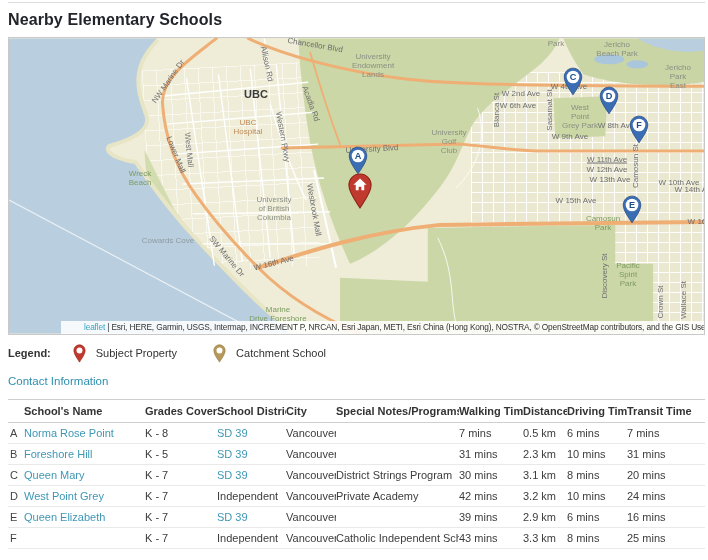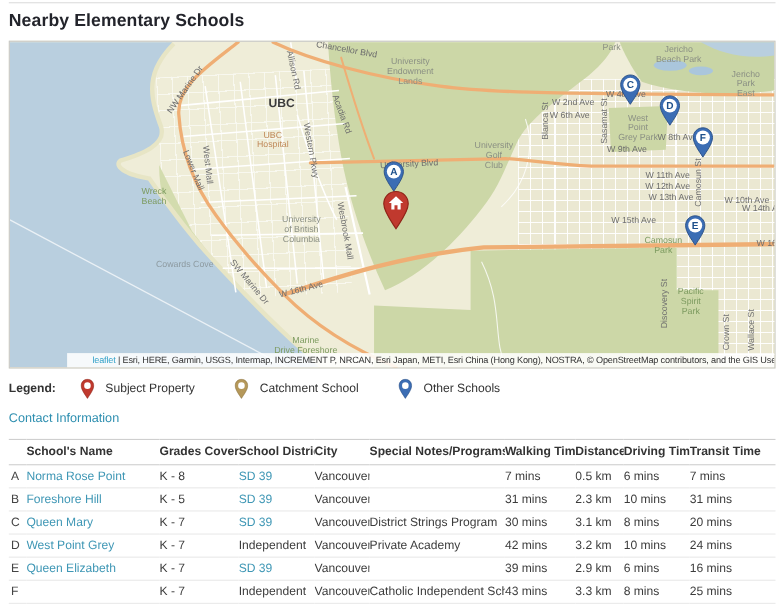--- a/index.html
+++ b/index.html
@@ -127,21 +127,21 @@
 Beach Park</span>
         <span class="mlabel ar" style="left: 669px; top: 39px; transform: translate(-50%, -50%) rotate(0deg);">Jericho
 Park East</span>
         <span class="mlabel st" style="left: 560px; top: 49px; transform: translate(-50%, -50%) rotate(0deg);">W 4th Ave</span>
         <span class="mlabel ar" style="left: 571px; top: 79px; transform: translate(-50%, -50%) rotate(0deg);">West
 Point
 Grey Park</span>
         <span class="mlabel st" style="left: 607px; top: 88px; transform: translate(-50%, -50%) rotate(0deg);">W 8th Ave</span>
         <span class="mlabel st" style="left: 561px; top: 99px; transform: translate(-50%, -50%) rotate(0deg);">W 9th Ave</span>
         <span class="mlabel st" style="left: 670px; top: 114px; transform: translate(-50%, -50%) rotate(0deg); margin-top: 31px;">W 10th Ave</span>
-        <span class="mlabel st" style="left: 598px; top: 122px; transform: translate(-50%, -50%) rotate(0deg);">W 11th Ave</span>
+        <span class="mlabel st" style="left: 598px; top: 122px; transform: translate(-50%, -50%) rotate(0deg); text-decoration: underline;">W 11th Ave</span>
         <span class="mlabel st" style="left: 598px; top: 132px; transform: translate(-50%, -50%) rotate(0deg);">W 12th Ave</span>
         <span class="mlabel st" style="left: 601px; top: 142px; transform: translate(-50%, -50%) rotate(0deg);">W 13th Ave</span>
         <span class="mlabel st" style="left: 627px; top: 128px; transform: translate(-50%, -50%) rotate(-90deg);">Camosun St</span>
         <span class="mlabel st" style="left: 686px; top: 152px; transform: translate(-50%, -50%) rotate(0deg);">W 14th Ave</span>
         <span class="mlabel st" style="left: 567px; top: 163px; transform: translate(-50%, -50%) rotate(0deg);">W 15th Ave</span>
         <span class="mlabel st" style="left: 699px; top: 184px; transform: translate(-50%, -50%) rotate(0deg);">W 16th Ave</span>
         <span class="mlabel pk" style="left: 594px; top: 186px; transform: translate(-50%, -50%) rotate(0deg);">Camosun
 Park</span>
         <span class="mlabel pk" style="left: 619px; top: 237px; transform: translate(-50%, -50%) rotate(0deg);">Pacific
 Spirit
@@ -215,27 +215,20 @@
         </svg>
       <span>Subject Property</span>
     </span>
     <span class="legend-item">
       <svg width="13" height="19" viewBox="0 0 24 34">
           <path d="M12 1C6 1 1.5 5.7 1.5 11.6 1.5 18.4 8.2 27 12 33 15.8 27 22.5 18.4 22.5 11.6 22.5 5.7 18 1 12 1Z" fill="#b5985a" stroke="#8c7340"></path>
           <circle cx="12" cy="11.6" r="5.5" fill="#fff"></circle>
         </svg>
       <span>Catchment School</span>
     </span>
-    <span class="legend-item">
-      <svg width="13" height="19" viewBox="0 0 24 34">
-          <path d="M12 1C6 1 1.5 5.7 1.5 11.6 1.5 18.4 8.2 27 12 33 15.8 27 22.5 18.4 22.5 11.6 22.5 5.7 18 1 12 1Z" fill="#3b6db4" stroke="#2a4f86"></path>
-          <circle cx="12" cy="11.6" r="5.5" fill="#fff"></circle>
-        </svg>
-      <span>Other Schools</span>
-    </span>
   </div>
 
 
   <a href="#" class="contact">Contact Information</a>
 
   <table>
     <colgroup>
       <col style="width:16px">
         <col style="width:121px">
         <col style="width:72px">

